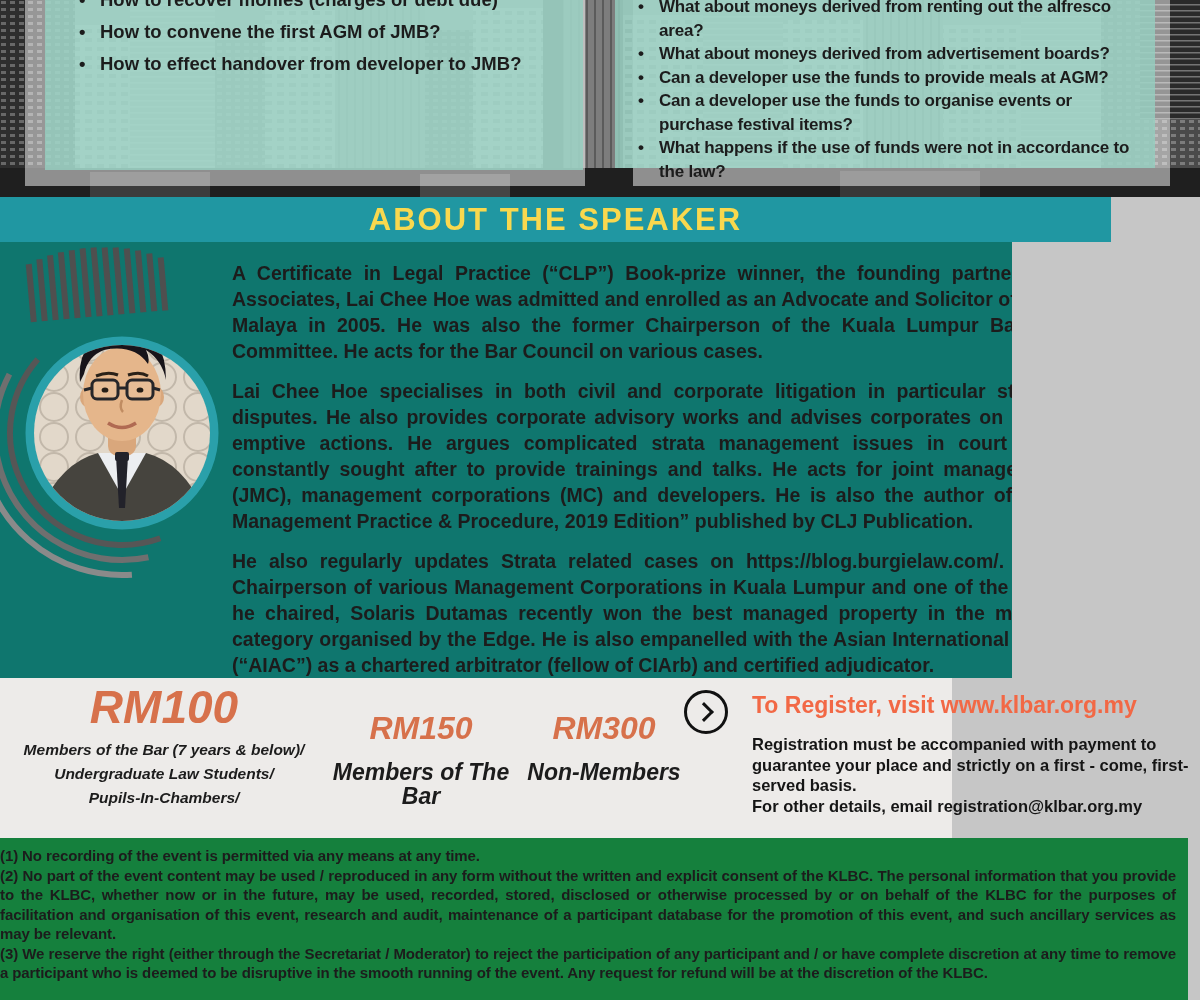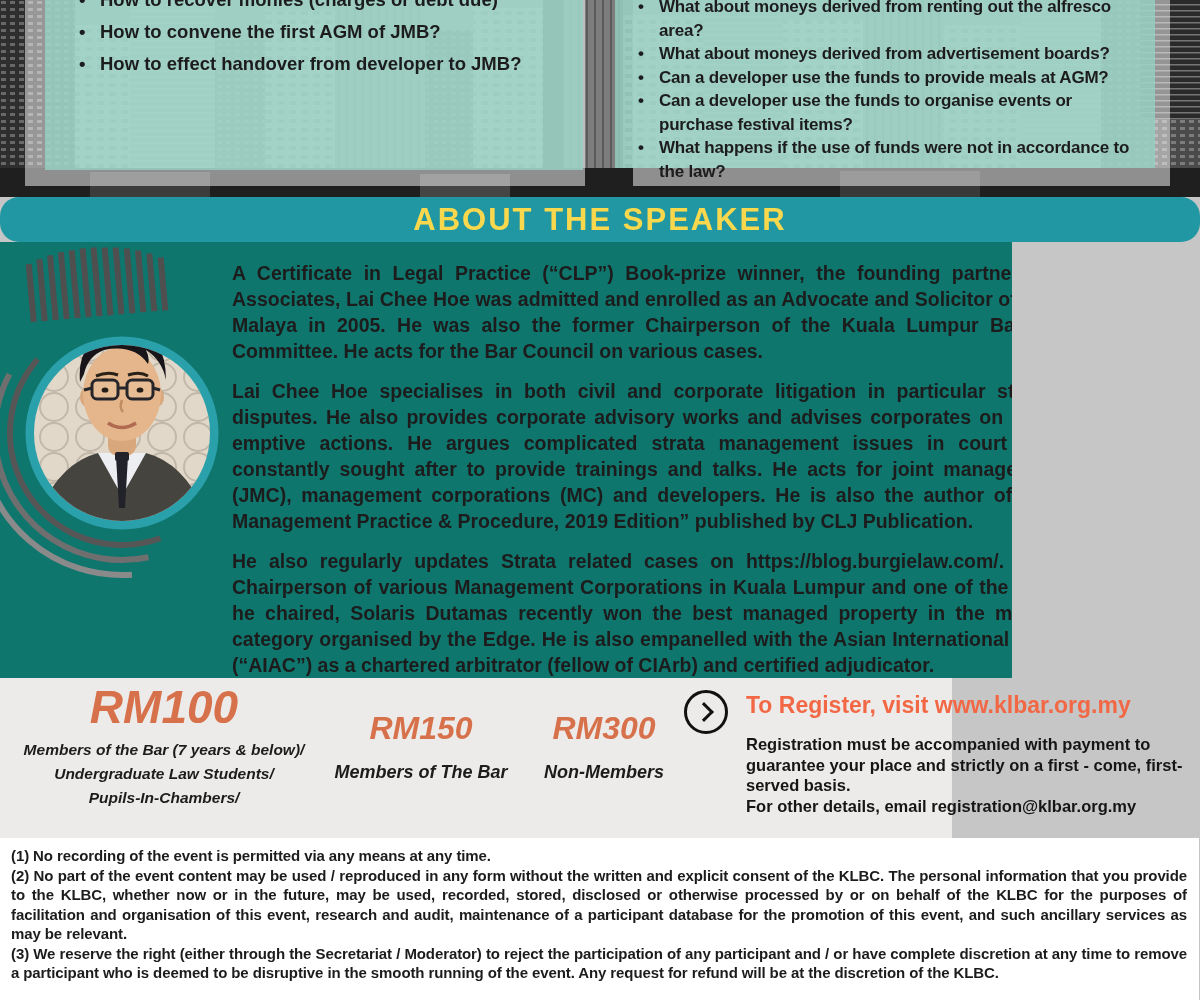--- a/index.html
+++ b/index.html
@@ -19,47 +19,47 @@
   .gt-left{left:45px;width:538px;height:170px;}
   .gt-right{left:615px;width:540px;height:168px;}
   ul.qlist{list-style:none;margin:0;padding:0;position:absolute;font-weight:bold;}
   ul.qlist li{position:relative;padding-left:27px;}
   ul.qlist li::before{content:"\2022";position:absolute;left:6px;}
   .qlist-left{left:73px;top:-12px;width:452px;font-size:18.5px;line-height:24px;}
   .qlist-left li{margin-bottom:8px;}
   .qlist-right{left:632px;top:-5px;width:505px;font-size:17px;line-height:23.5px;letter-spacing:-0.2px;}
   .qlist-right li{margin-bottom:0px;}
   
-  .band{width:1200px;height:45px;background:#2097a2;display:flex;align-items:center;justify-content:center;border-radius:19px;}
+  .band{width:1111px;height:45px;background:#2097a2;display:flex;align-items:center;justify-content:center;}
   .band h1{margin:0;font-size:31px;letter-spacing:2px;color:#f9d84e;font-weight:bold;}
   
   .bio{position:relative;width:1012px;height:436px;background:#0f766e;overflow:hidden;}
   .avatar-wrap{position:absolute;left:0;top:0;width:232px;height:436px;}
   .bio-text{position:absolute;left:232px;top:18px;width:950px;}
   .bio-text p{margin:0 0 14px 0;font-size:19.5px;line-height:26px;font-weight:bold;text-align:justify;}
   
   .pricing{position:relative;width:952px;height:160px;background:#edebe9;}
   .tier{position:absolute;text-align:center;}
   .tier .price{font-weight:bold;font-style:italic;line-height:1;}
   .tier-1{left:8px;top:6px;width:312px;}
   .tier-1 .price{font-size:46px;color:#d7714b;margin-bottom:8px;}
   .tier-2{left:330px;top:34px;width:182px;}
   .tier-3{left:520px;top:34px;width:168px;}
   .tier-2 .price,.tier-3 .price{font-size:32px;color:#d7714b;margin-bottom:16px;}
   .aud-line{font-size:15.5px;font-weight:bold;font-style:italic;line-height:24px;}
-  .tier-2 .aud-line,.tier-3 .aud-line{font-size:18px;}
-  .register{position:absolute;left:684px;top:10px;width:506px;display:grid;grid-template-columns:56px 1fr;column-gap:6px;}
+  .tier-2 .aud-line,.tier-3 .aud-line{font-size:23px;}
+  .register{position:absolute;left:684px;top:10px;width:506px;display:grid;grid-template-columns:56px 1fr;column-gap:12px;}
   .reg-icon{grid-column:1;width:38px;height:38px;border:3.5px solid #111;border-radius:50%;
     display:flex;align-items:center;justify-content:center;margin-top:2px;}
   .reg-icon .chev{width:11px;height:11px;border-top:3.5px solid #111;border-right:3.5px solid #111;
     transform:rotate(45deg);margin-left:-4px;}
   .reg-head{grid-column:2;font-size:23px;font-weight:bold;color:#f26845;line-height:1.15;margin-top:4px;}
   .reg-note{grid-column:2;font-size:16.5px;font-weight:bold;line-height:20.5px;color:#151515;}
   
-  .terms{width:1176px;height:150px;background:#ffffff;padding:8px 12px 4px 11px;}
+  .terms{width:1176px;height:150px;background:#15803d;padding:8px 12px 4px 0;}
   .terms p{margin:0;font-size:15px;line-height:19.5px;font-weight:bold;text-align:justify;letter-spacing:-0.1px;}
 </style>
 </head>
 <body>
 
 <div class="hero">
   <svg class="city" viewBox="0 0 1200 197" preserveAspectRatio="none" aria-hidden="true">
     <defs>
       <pattern id="pw1" width="12" height="9" patternUnits="userSpaceOnUse">
           <rect x="1" y="2" width="7" height="4" fill="rgba(40,40,40,0.35)"></rect>

